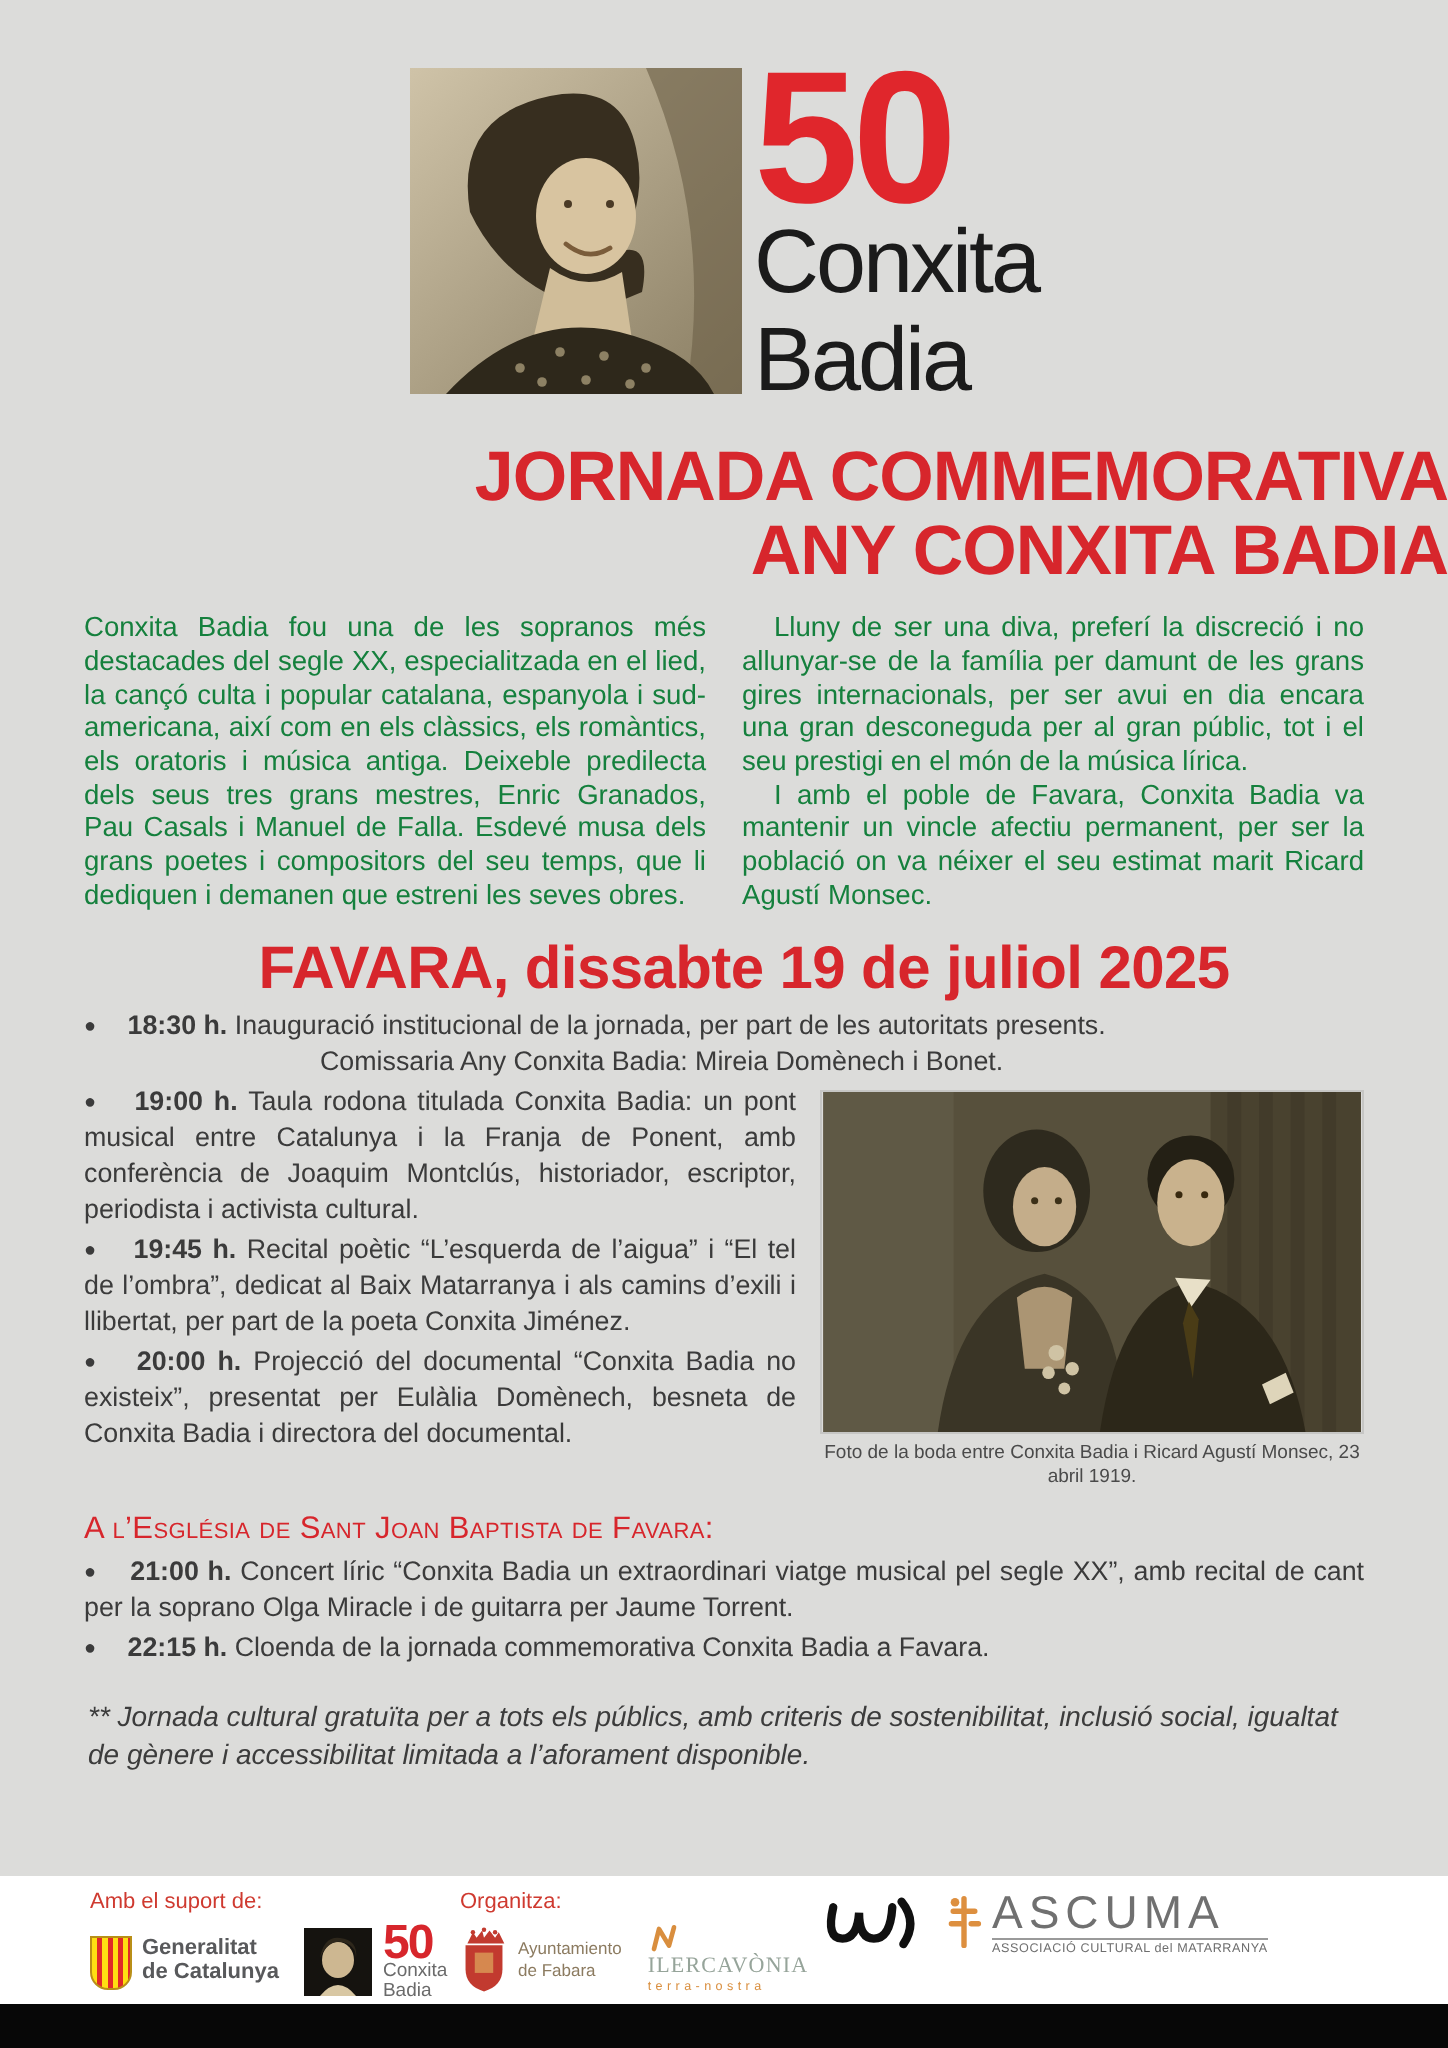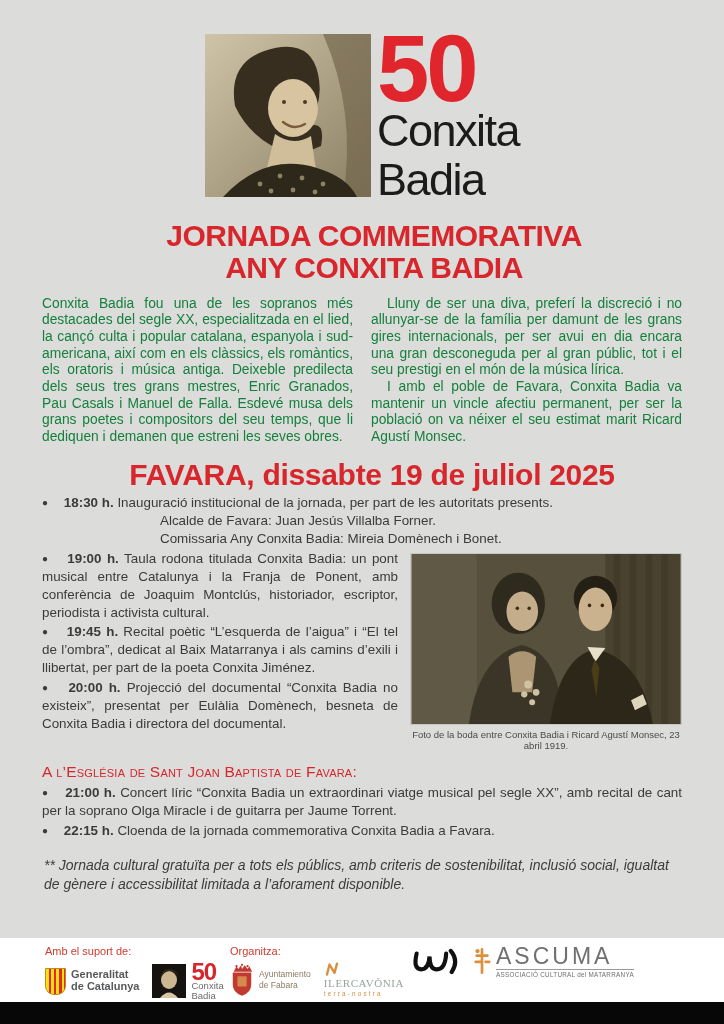--- a/index.html
+++ b/index.html
@@ -17,21 +17,21 @@
     font-family:"Liberation Sans", sans-serif;
     color:var(--ink);
   }
   
   .header{display:flex;justify-content:center;align-items:flex-start;padding-top:34px;}
   .portrait{width:166px;height:163px;flex:none;display:block;}
   .brand{margin-left:6px;}
   .brand-50{font-size:94px;font-weight:700;color:#e0262c;line-height:70px;letter-spacing:-3px;}
   .brand-name{font-size:45px;font-weight:400;color:#1b1b1b;line-height:44px;letter-spacing:-1.5px;margin-top:5px;}
   
-  .title{margin-top:18px;text-align:center;color:var(--red);font-weight:700;font-size:30px;line-height:1.06;letter-spacing:-0.5px;padding-left:24px;}
+  .title{margin-top:18px;text-align:right;color:var(--red);font-weight:700;font-size:35px;line-height:1.06;letter-spacing:-0.5px;padding-left:24px;}
   
   .intro{display:flex;gap:18px;margin:12px 42px 0;font-size:13.8px;line-height:1.21;text-align:justify;color:#15803d;}
   .intro .col{flex:1;}
   .intro p{margin:0;}
   .indent{text-indent:16px;}
   
   .date-heading{margin-top:12px;text-align:center;color:var(--red);font-size:30px;font-weight:700;letter-spacing:-0.3px;padding-left:20px;}
   
   .venue-heading{margin:10px 42px 3px;color:var(--red);font-size:15.5px;font-variant:small-caps;letter-spacing:0.2px;}
   .sched{margin:0 42px;font-size:13.4px;line-height:1.34;text-align:justify;color:#3b3b3b;}
@@ -127,21 +127,20 @@
     </div>
   </div>
 
   <div class="date-heading">FAVARA, dissabte 19 de juliol 2025</div>
 
   <div class="sched">
     <div class="sched-item">
       <span class="bullet">●</span>
       <span class="time">18:30 h.</span>
       <span>Inauguració institucional de la jornada, per part de les autoritats presents.</span>
-      <div class="subline">Alcalde de Favara: Juan Jesús Villalba Forner.</div>
       <div class="subline">Comissaria Any Conxita Badia: Mireia Domènech i Bonet.</div>
     </div>
 
     <div class="sched-flow">
       <figure class="wedding">
         <svg viewBox="0 0 272 172" aria-hidden="true">
           <rect width="272" height="172" fill="#57503c"></rect>
           <rect x="196" width="76" height="172" fill="#49422f"></rect>
           <path d="M208 0 v172 M224 0 v172 M240 0 v172 M256 0 v172" stroke="#3d3727" stroke-width="7" opacity="0.55"></path>
           <rect width="66" height="172" fill="#6a6450" opacity="0.45"></rect>

